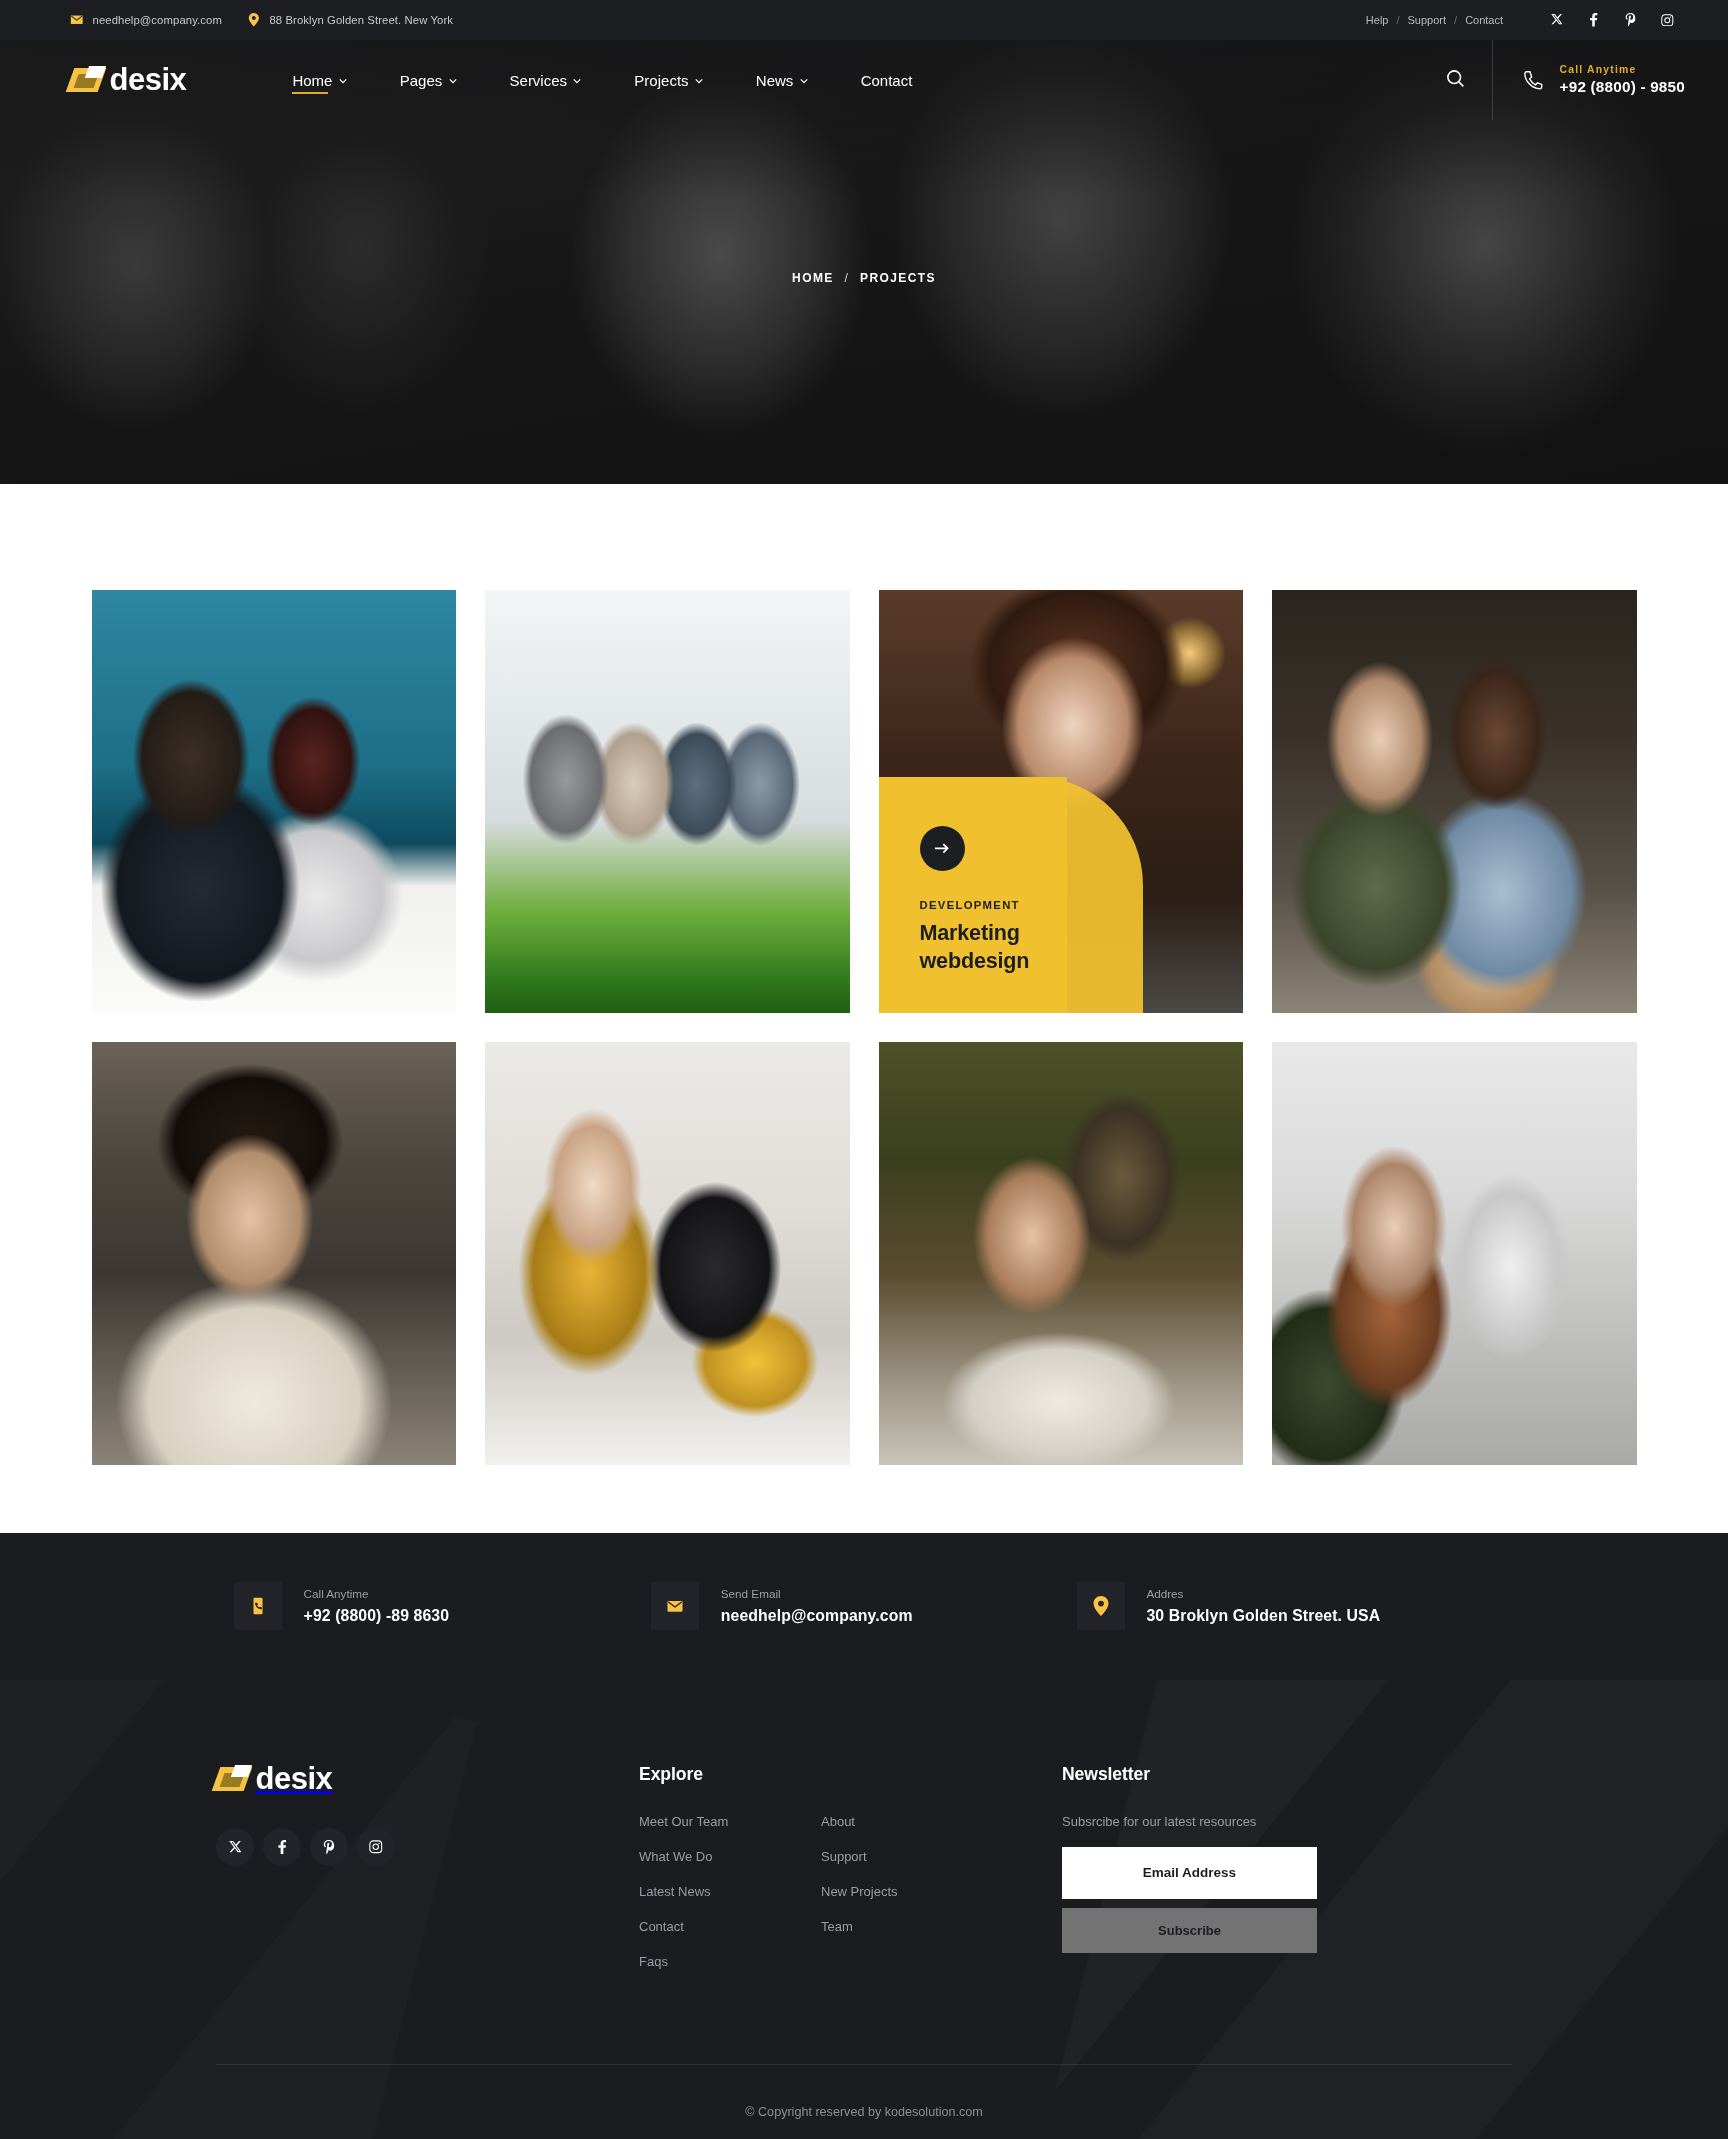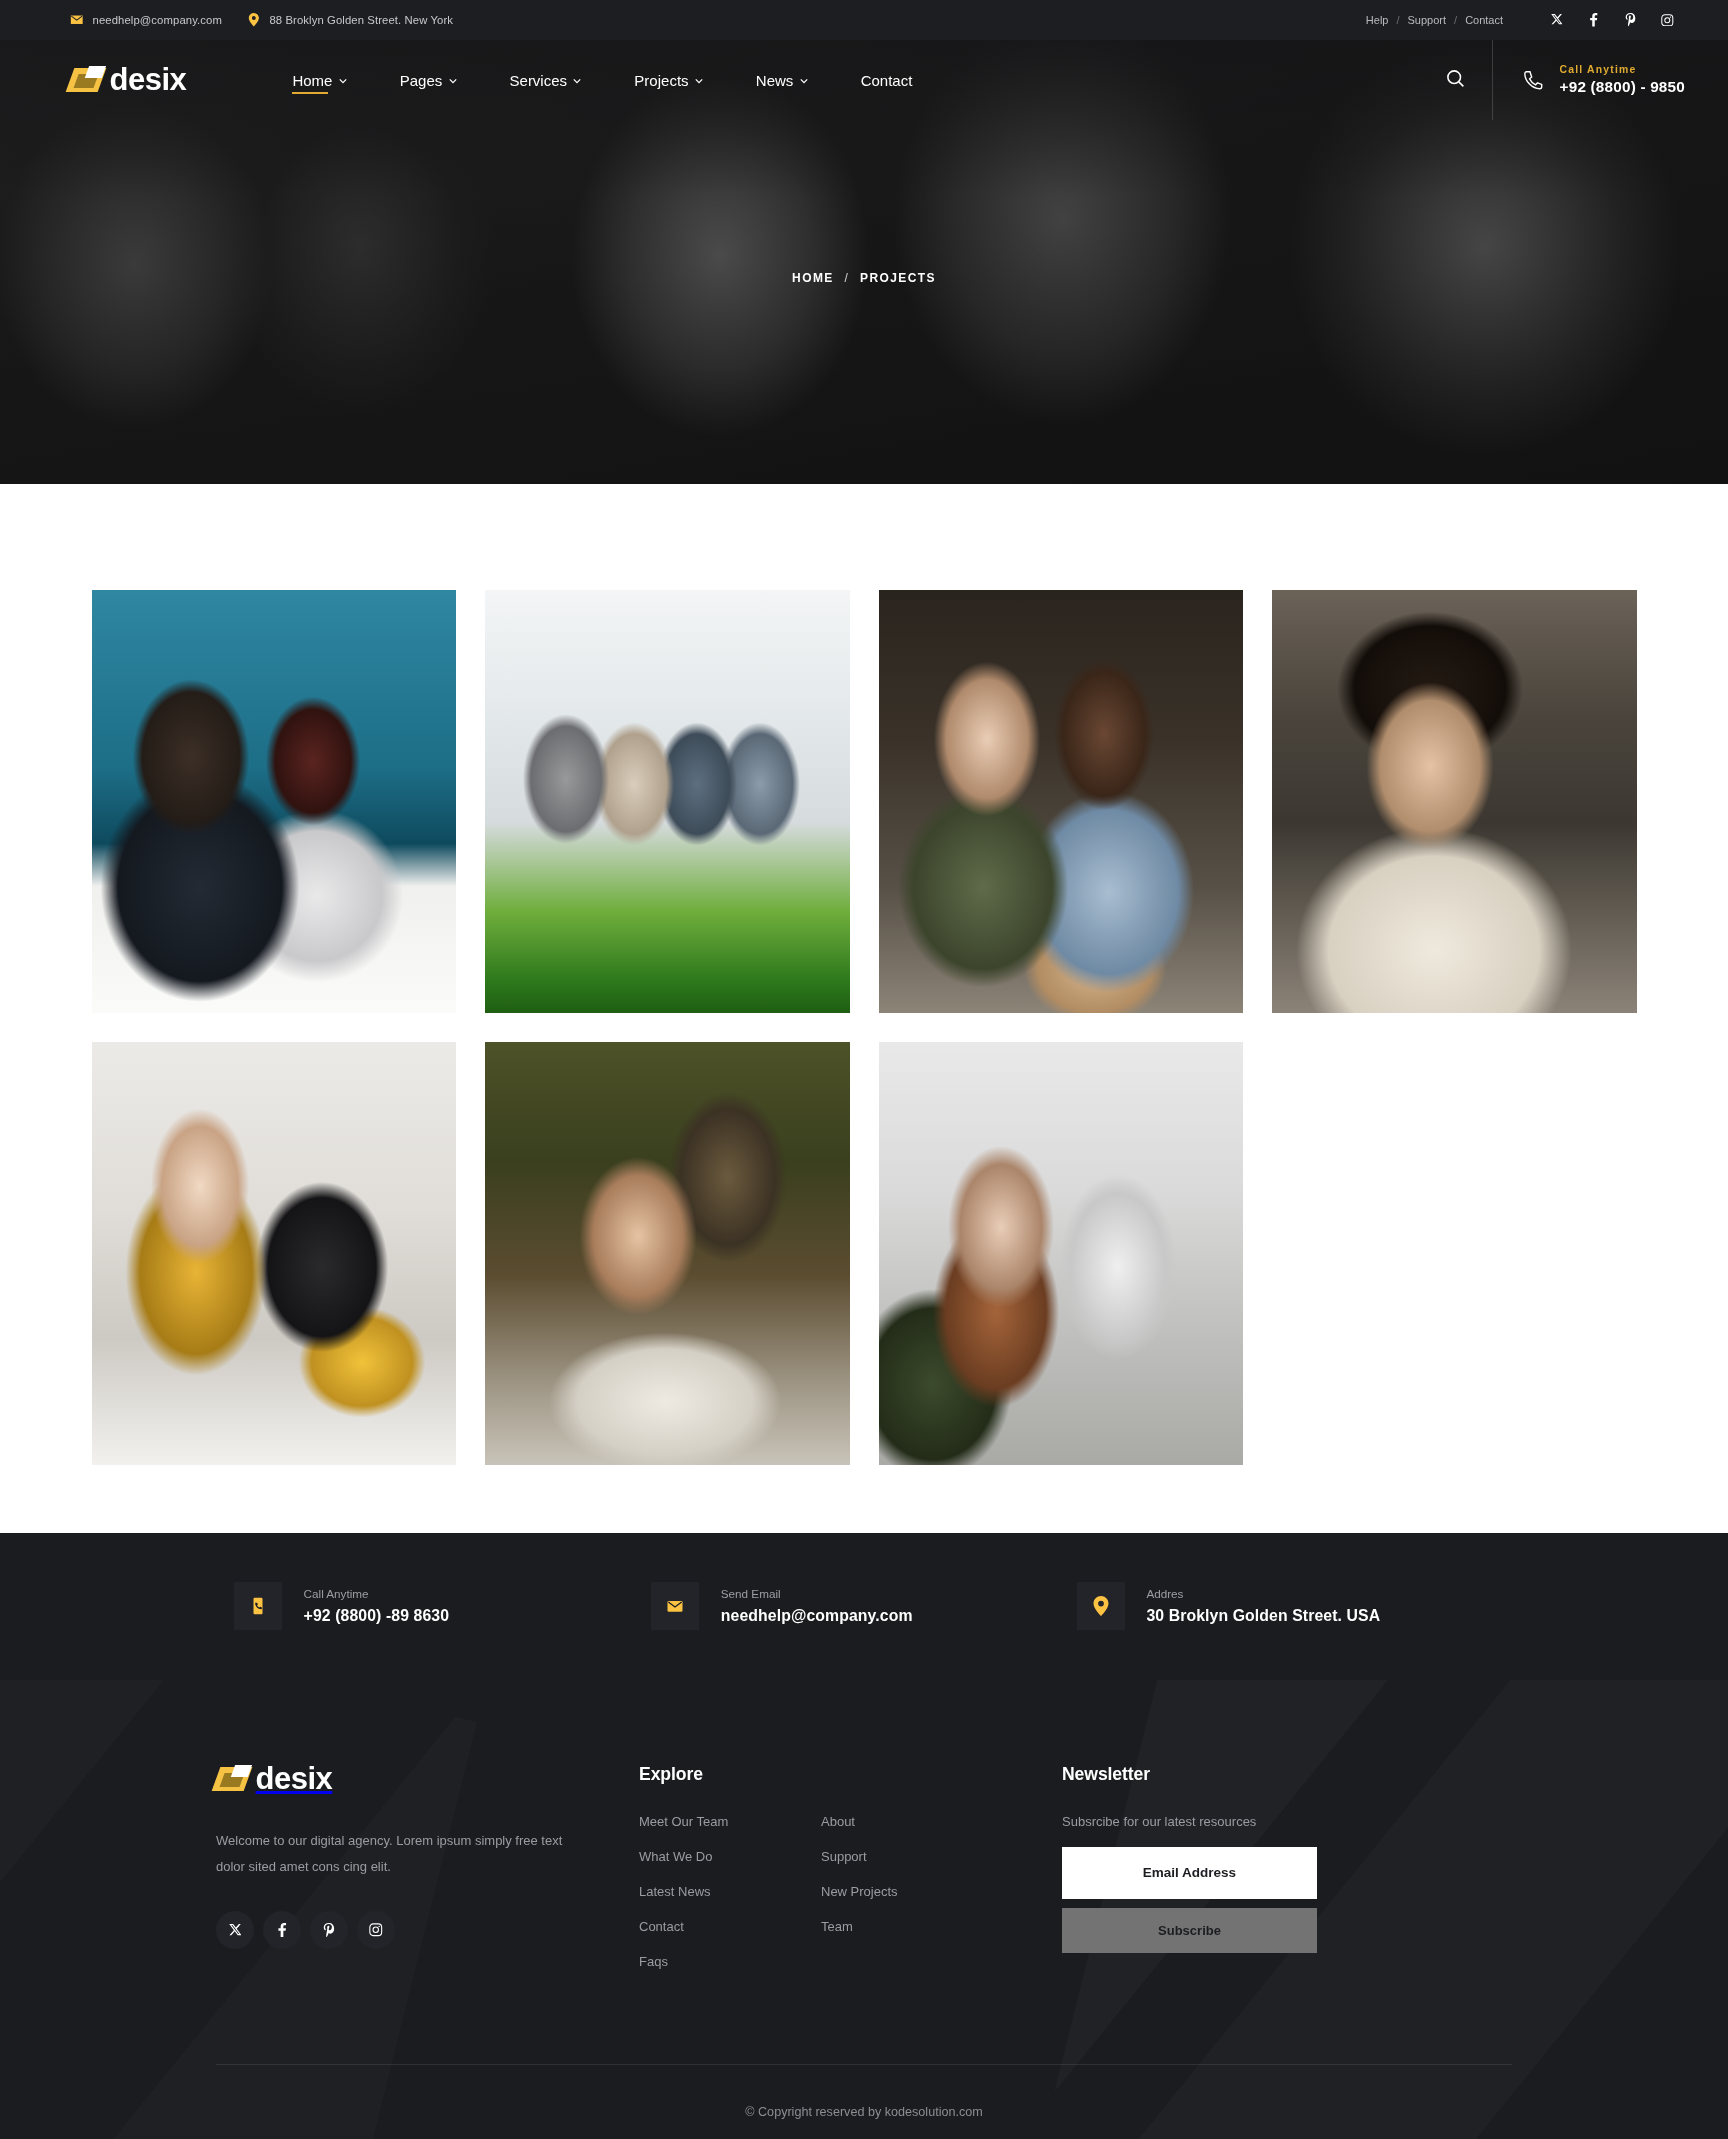--- a/index.html
+++ b/index.html
@@ -500,20 +500,37 @@
   <div class="grid">
 
     <div class="card">
       <div class="card-img img-1"></div>
     </div>
 
     <div class="card">
       <div class="card-img img-2"></div>
     </div>
 
+    <div class="card">
+      <div class="card-img img-3"></div>
+      <div class="card-overlay">
+        <span class="blob"></span>
+        <span class="blob-2"></span>
+      </div>
+      <div class="arrow-circle">
+        <svg width="15.3" height="12.6" viewBox="0 0 18 14" fill="none" stroke="currentColor" stroke-width="2">
+            <path d="M1 7h15M11 2l5 5-5 5"></path>
+          </svg>
+      </div>
+      <div class="card-content">
+        <div class="cat">DEVELOPMENT</div>
+        <div class="ptitle">Marketing
+webdesign</div>
+      </div>
+    </div>
 
     <div class="card">
       <div class="card-img img-4"></div>
     </div>
 
     <div class="card">
       <div class="card-img img-5"></div>
     </div>
 
     <div class="card">
@@ -580,21 +597,20 @@
 
     <div class="fcol-brand">
       <a href="#" class="fbrand-logo">
         <span class="logo-mark">
           <span class="para-back"></span>
             <span class="para-front"></span>
             <span class="notch"></span>
         </span>
         <span class="logo-text">desix</span>
       </a>
-      <p class="fdesc">Welcome to our digital agency. Lorem ipsum simply free text dolor sited amet cons cing elit.</p>
       <div class="fsocial">
         <a href="#" class="fsoc">
           <svg width="12.6" height="12.6" viewBox="0 0 16 16" fill="currentColor">
               <path d="M12.6 0h2.4l-5.2 6 6.2 8.2h-4.9L7.3 9.3 3 14.2H.6l5.6-6.4L.3 0h5l3.4 4.5L12.6 0zm-.9 12.8h1.4L4.4 1.3H3l8.7 11.5z"></path>
             </svg>
         </a>
         <a href="#" class="fsoc">
           <svg width="10" height="14.4" viewBox="0 0 10 16" fill="currentColor">
               <path d="M6.5 16V8.7h2.5l.4-2.9H6.5V4c0-.8.2-1.4 1.4-1.4h1.6V.1C9.2.1 8.3 0 7.2 0 5 0 3.5 1.4 3.5 3.8v2H1v2.9h2.5V16h3z"></path>
             </svg>

